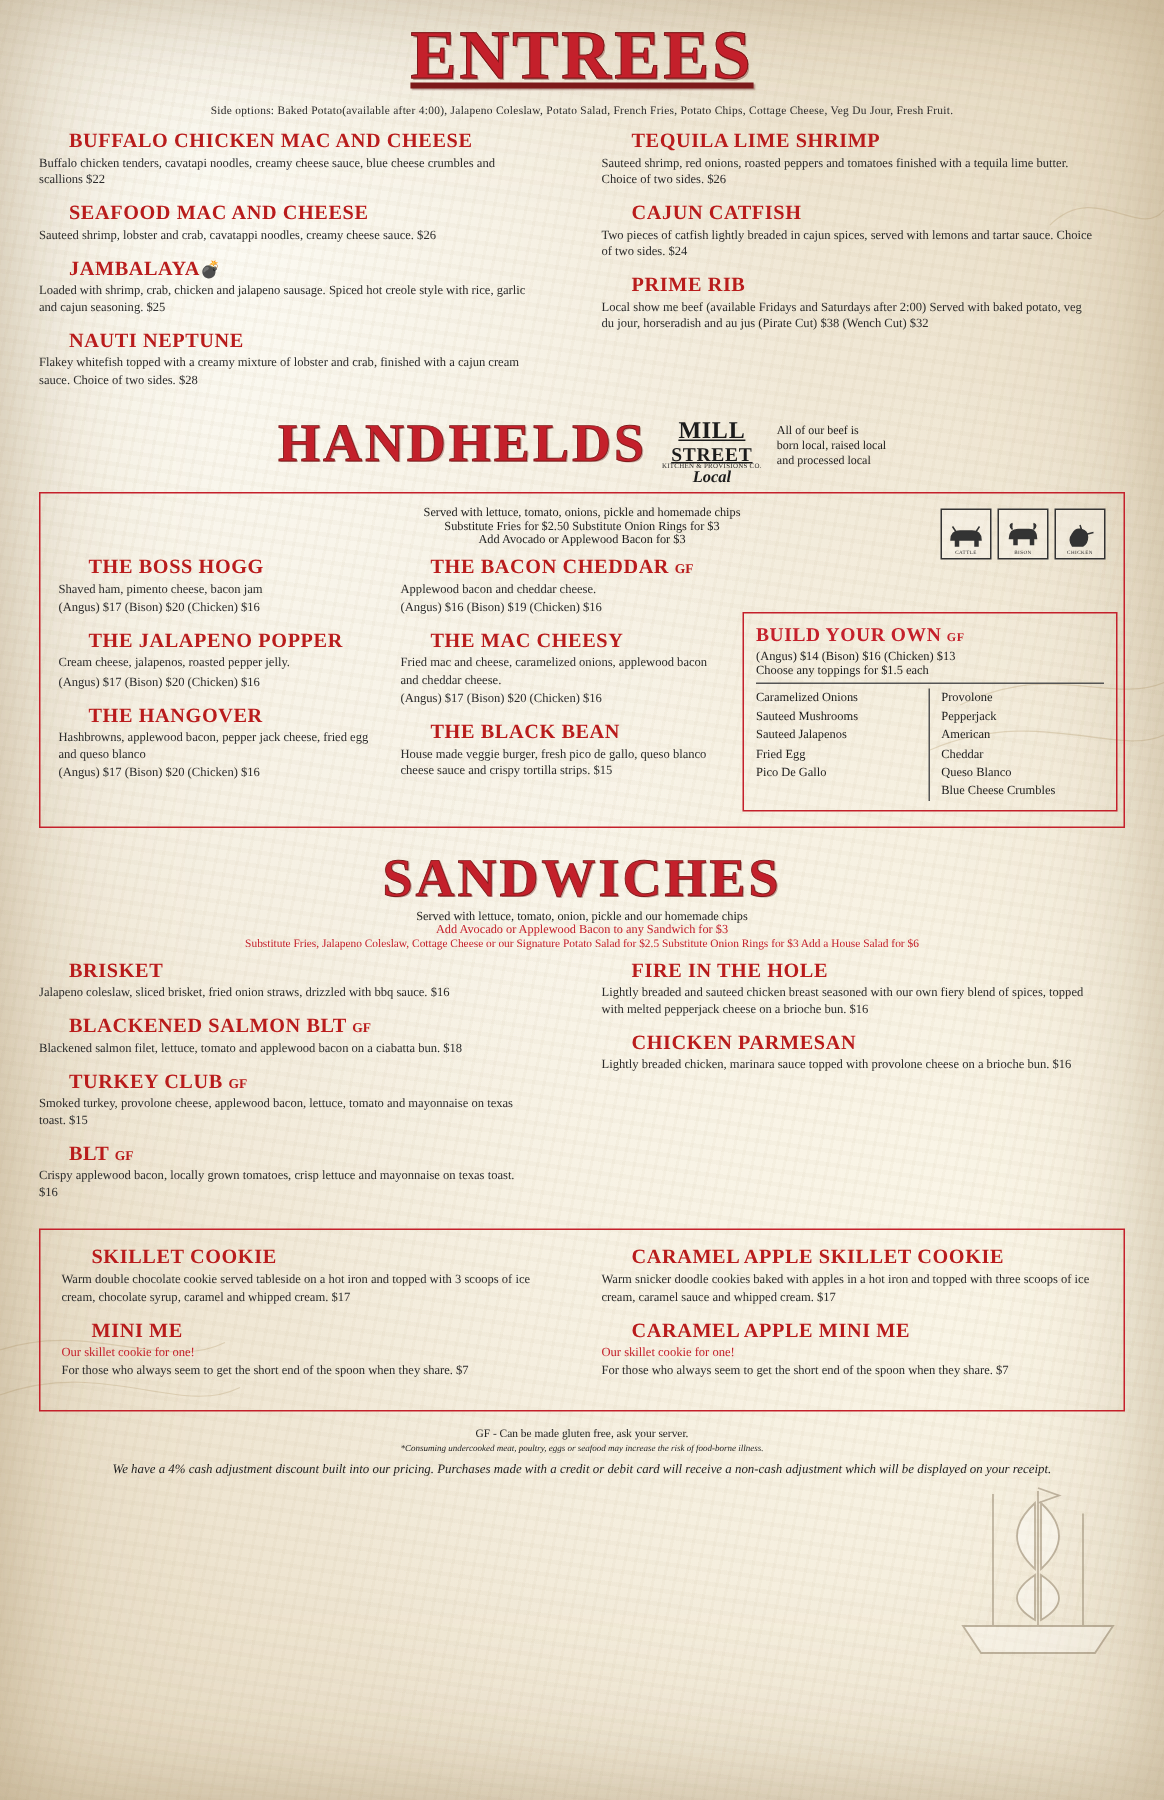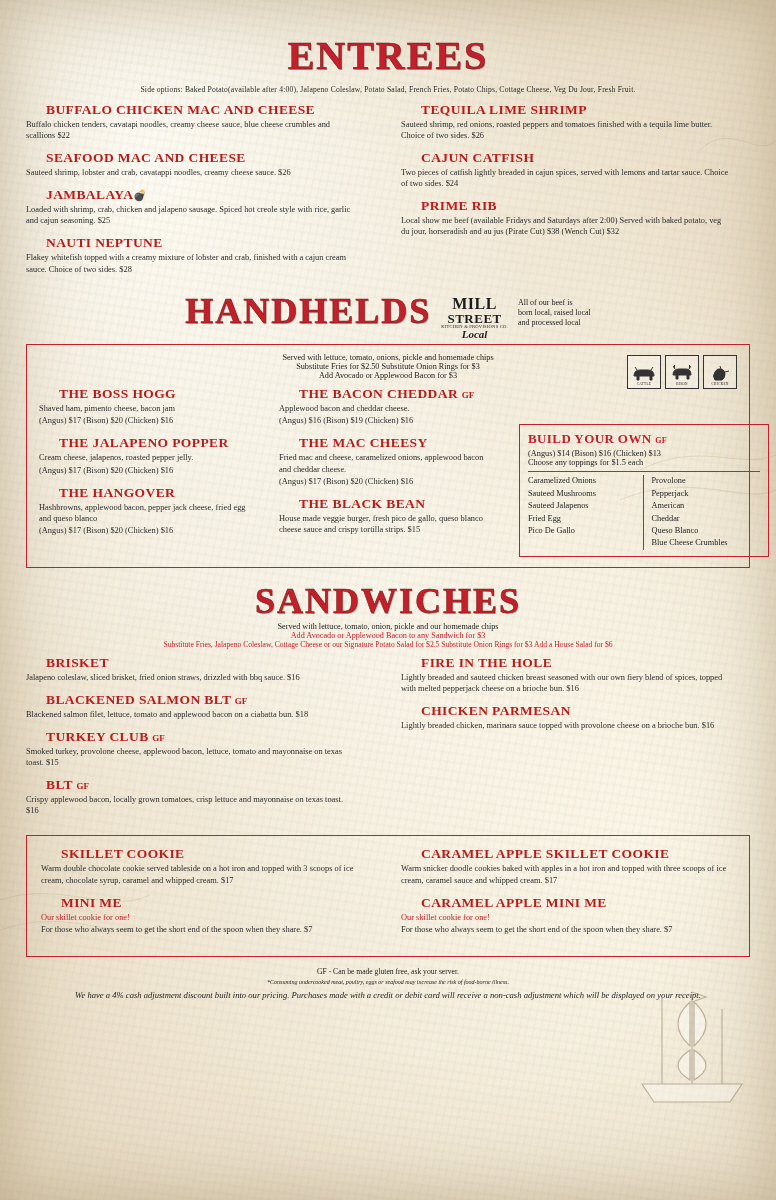--- a/index.html
+++ b/index.html
@@ -41,21 +41,21 @@
   h1.section {
     text-align:center;
     font-family: "Liberation Serif", serif;
     font-weight: bold;
     color:#c4202b;
     letter-spacing: 2px;
     margin: 0;
     text-shadow: 1px 1px 0 rgba(90,20,20,.35);
     -webkit-text-stroke: 0.6px #7d1a1a;
   }
-  #entrees-title { font-size: 40px; padding-top: 32px; }
+  #entrees-title { font-size: 46px; padding-top: 10px; text-decoration: underline; }
   #handhelds-title { font-size: 36px; }
   #sandwiches-title { font-size: 36px; }
   #desserts-title { font-size: 32px; }
 
   .side-options {
     text-align:center;
     font-size: 7.6px;
     letter-spacing:.2px;
     margin: 6px 0 8px;
     color:#2a2a2a;
@@ -77,21 +77,21 @@
     line-height: 1.32;
     color:#2b2b2b;
     margin-top: 1px;
     max-width: 330px;
   }
   .red-note { color:#c4202b; }
 
   
   .handhelds-head { display:flex; align-items:flex-start; justify-content:center; gap:10px; margin-top:6px; }
   .mill-logo { text-align:center; line-height:1; padding-top:6px; }
-  .mill-logo .m1 { font-size: 16px; font-weight:bold; letter-spacing:.5px; }
+  .mill-logo .m1 { font-size: 16px; font-weight:bold; letter-spacing:.5px;text-decoration:underline; }
   .mill-logo .m2 { font-size: 4.6px; letter-spacing:.2px; }
   .mill-logo .m3 { font-style:italic; font-size: 11px; font-weight:bold; }
   .beef-note { font-size: 8px; line-height:1.3; padding-top: 8px; }
 
   .boxed {
     border: 1.4px solid #c4202b;
     padding: 8px 12px 10px;
     position:relative;
     margin-top: 4px;
   }
@@ -109,21 +109,21 @@
     margin-left:auto;
     margin-top: -4px;
   }
   .byo h4 { margin:0 0 2px; font-size:13px; color:#c4202b; font-weight:bold; letter-spacing:.4px; }
   .byo h4 .gf { color:#c4202b; font-size:8px; }
   .byo .toppings { display:flex; border-top:1px solid #555; margin-top:4px; padding-top:3px; }
   .byo .toppings ul { list-style:none; margin:0; padding:0; flex:1; line-height:1.5; }
   .byo .toppings ul:first-child { border-right:1px solid #555; padding-right:6px; }
   .byo .toppings ul:last-child { padding-left:8px; }
 
-  .hh-cols { display:flex; gap: 28px; }
+  .hh-cols { display:flex; gap: 16px; }
   .hh-col { width: 212px; }
   .hh-col.third { flex:1; }
 
   
   .sand-head { text-align:center; font-size:8.2px; margin-bottom:2px; }
   .sand-head .r { color:#c4202b; display:block; }
   .sand-head .r.small { font-size:7.6px; }
 
   
   .dessert-box { border:1.4px solid #c4202b; padding: 6px 14px 12px; position:relative; margin-top:10px; }

